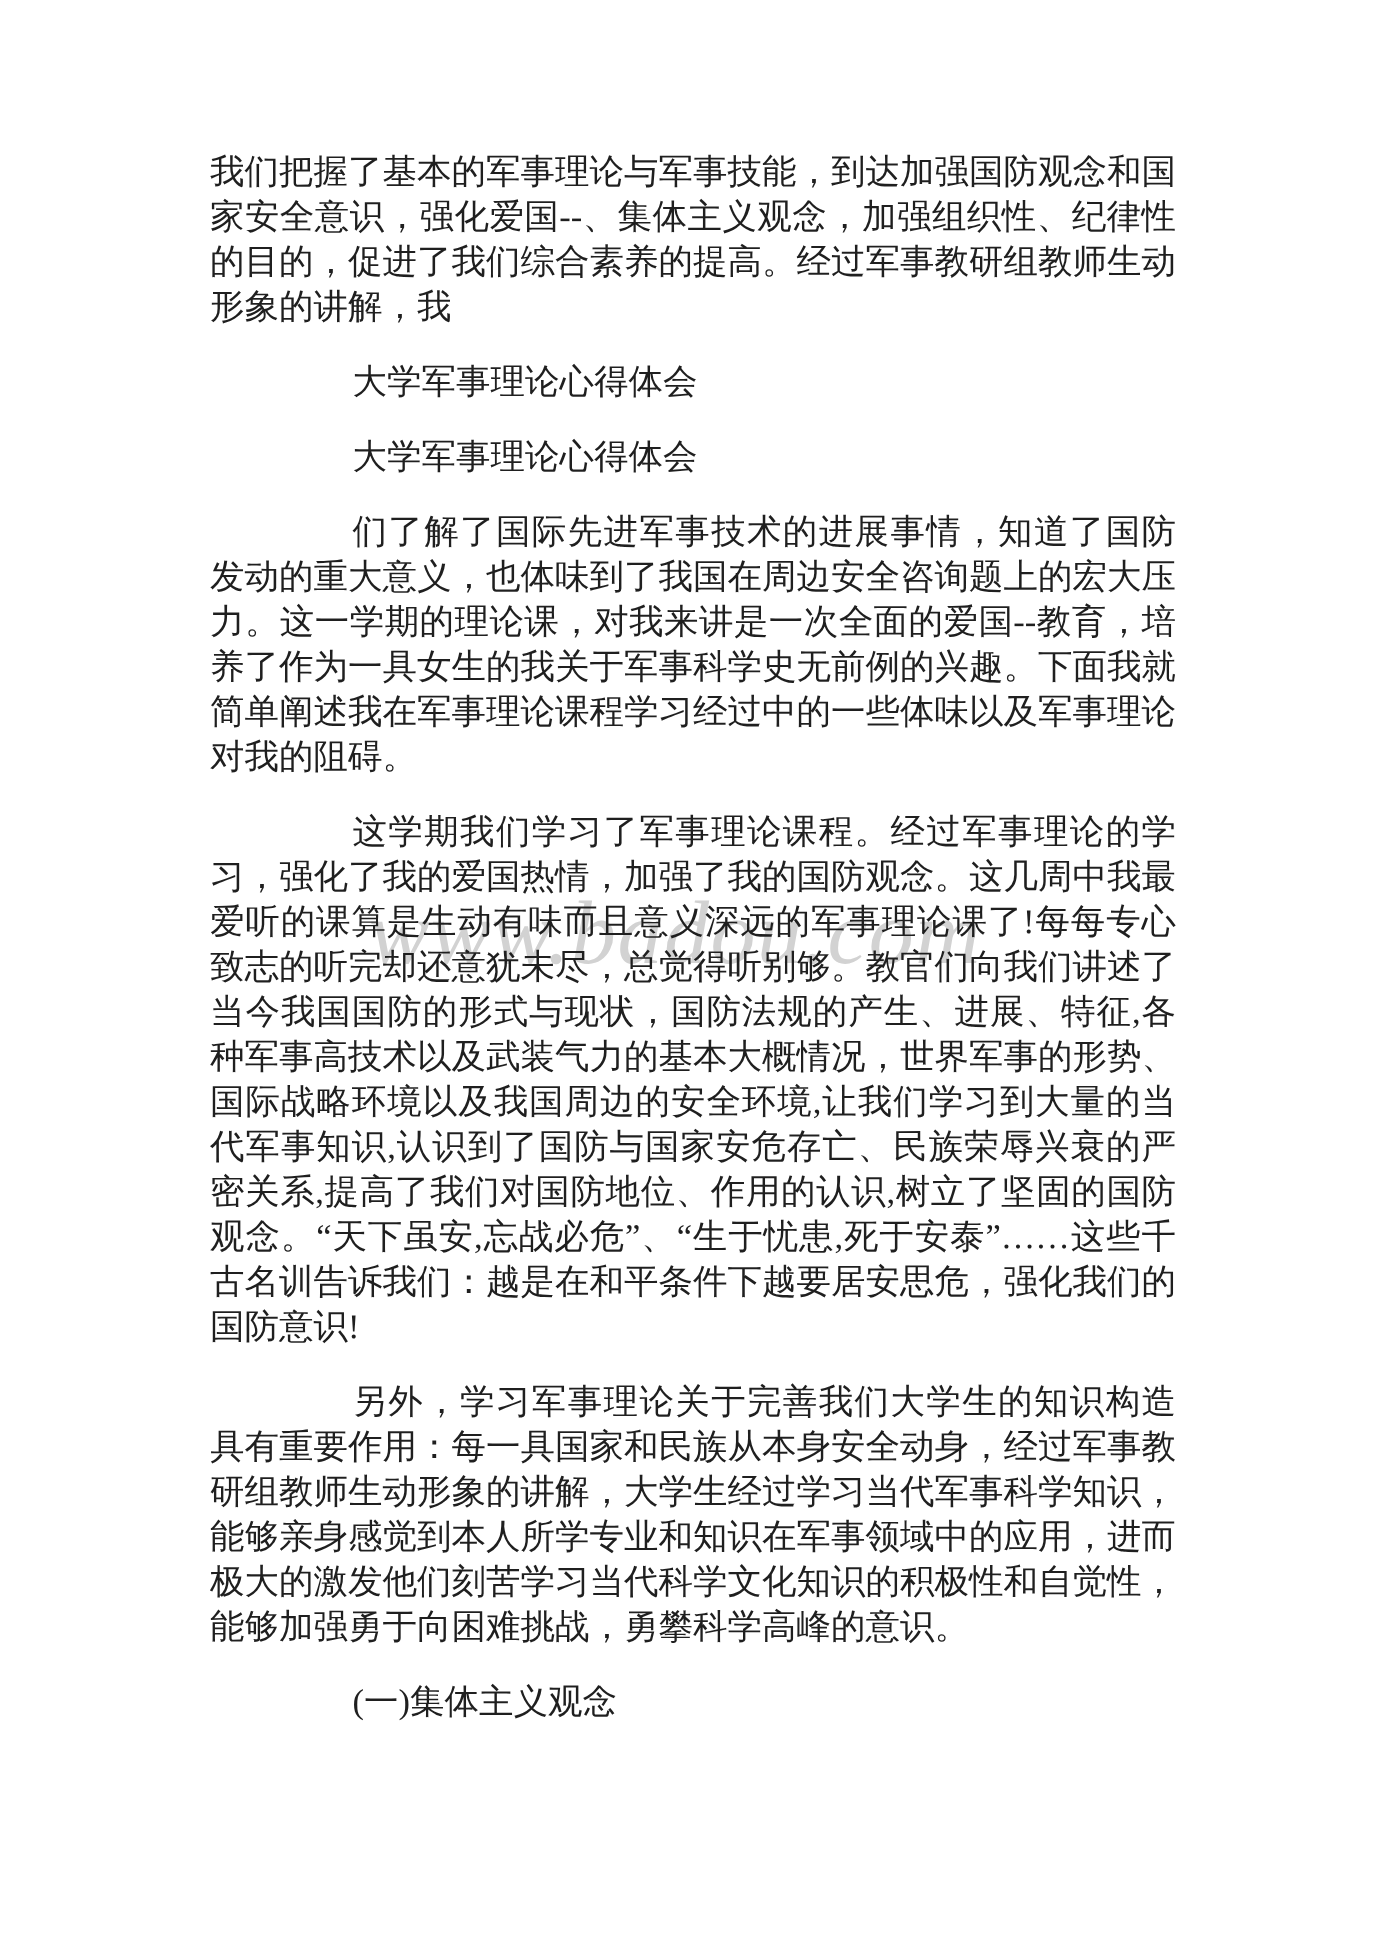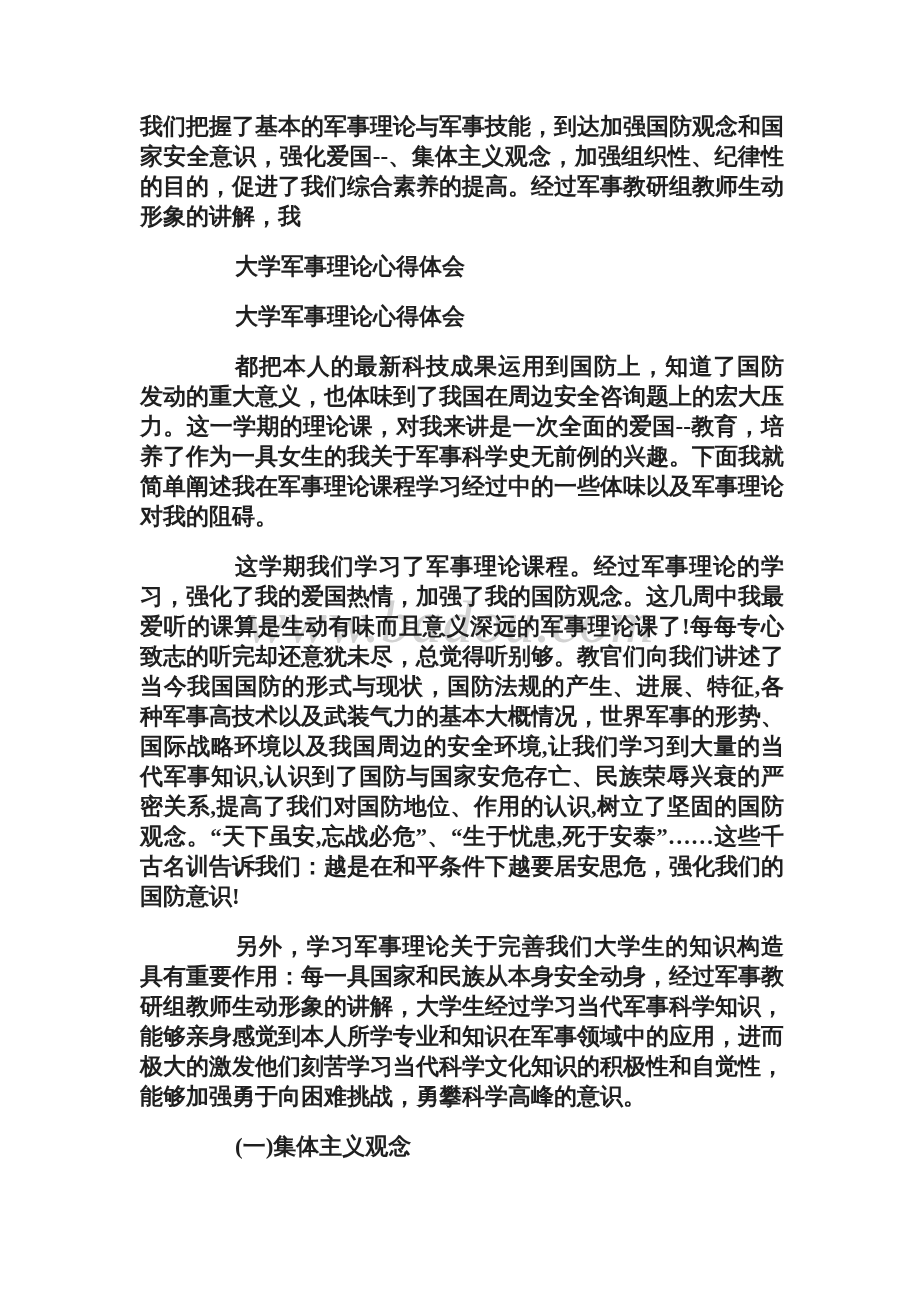--- a/index.html
+++ b/index.html
@@ -29,29 +29,29 @@
     position: absolute;
     left: 140px;
     top: 100px;
     width: 644px;
     z-index: 2;
     color: #1f1f1f;
     font-size: 23px;
     line-height: 30px;
     text-align: justify;
   }
-  .doc p { margin: 12px 0 20px 0; font-weight: bold; }
+  .doc p { margin: 0 0 20px 0; }
   .doc p.indent { text-indent: 95px; }
 </style>
 </head>
 <body>
 
 <div class="watermark">www.badou.com</div>
 
 <div class="doc">
     <p>我们把握了基本的军事理论与军事技能，到达加强国防观念和国家安全意识，强化爱国--、集体主义观念，加强组织性、纪律性的目的，促进了我们综合素养的提高。经过军事教研组教师生动形象的讲解，我</p>
     <p class="indent">大学军事理论心得体会</p>
     <p class="indent">大学军事理论心得体会</p>
-    <p class="indent">都把本人的最新科技成果运用到国防上，知道了国防发动的重大意义，也体味到了我国在周边安全咨询题上的宏大压力。这一学期的理论课，对我来讲是一次全面的爱国--教育，培养了作为一具女生的我关于军事科学史无前例的兴趣。下面我就简单阐述我在军事理论课程学习经过中的一些体味以及军事理论对我的阻碍。</p>
+    <p class="indent">们了解了国际先进军事技术的进展事情，知道了国防发动的重大意义，也体味到了我国在周边安全咨询题上的宏大压力。这一学期的理论课，对我来讲是一次全面的爱国--教育，培养了作为一具女生的我关于军事科学史无前例的兴趣。下面我就简单阐述我在军事理论课程学习经过中的一些体味以及军事理论对我的阻碍。</p>
     <p class="indent">这学期我们学习了军事理论课程。经过军事理论的学习，强化了我的爱国热情，加强了我的国防观念。这几周中我最爱听的课算是生动有味而且意义深远的军事理论课了!每每专心致志的听完却还意犹未尽，总觉得听别够。教官们向我们讲述了当今我国国防的形式与现状，国防法规的产生、进展、特征,各种军事高技术以及武装气力的基本大概情况，世界军事的形势、国际战略环境以及我国周边的安全环境,让我们学习到大量的当代军事知识,认识到了国防与国家安危存亡、民族荣辱兴衰的严密关系,提高了我们对国防地位、作用的认识,树立了坚固的国防观念。“天下虽安,忘战必危”、“生于忧患,死于安泰”……这些千古名训告诉我们：越是在和平条件下越要居安思危，强化我们的国防意识!</p>
     <p class="indent">另外，学习军事理论关于完善我们大学生的知识构造具有重要作用：每一具国家和民族从本身安全动身，经过军事教研组教师生动形象的讲解，大学生经过学习当代军事科学知识，能够亲身感觉到本人所学专业和知识在军事领域中的应用，进而极大的激发他们刻苦学习当代科学文化知识的积极性和自觉性，能够加强勇于向困难挑战，勇攀科学高峰的意识。</p>
     <p class="indent">(一)集体主义观念</p>
   </div>
 
 </body></html>

